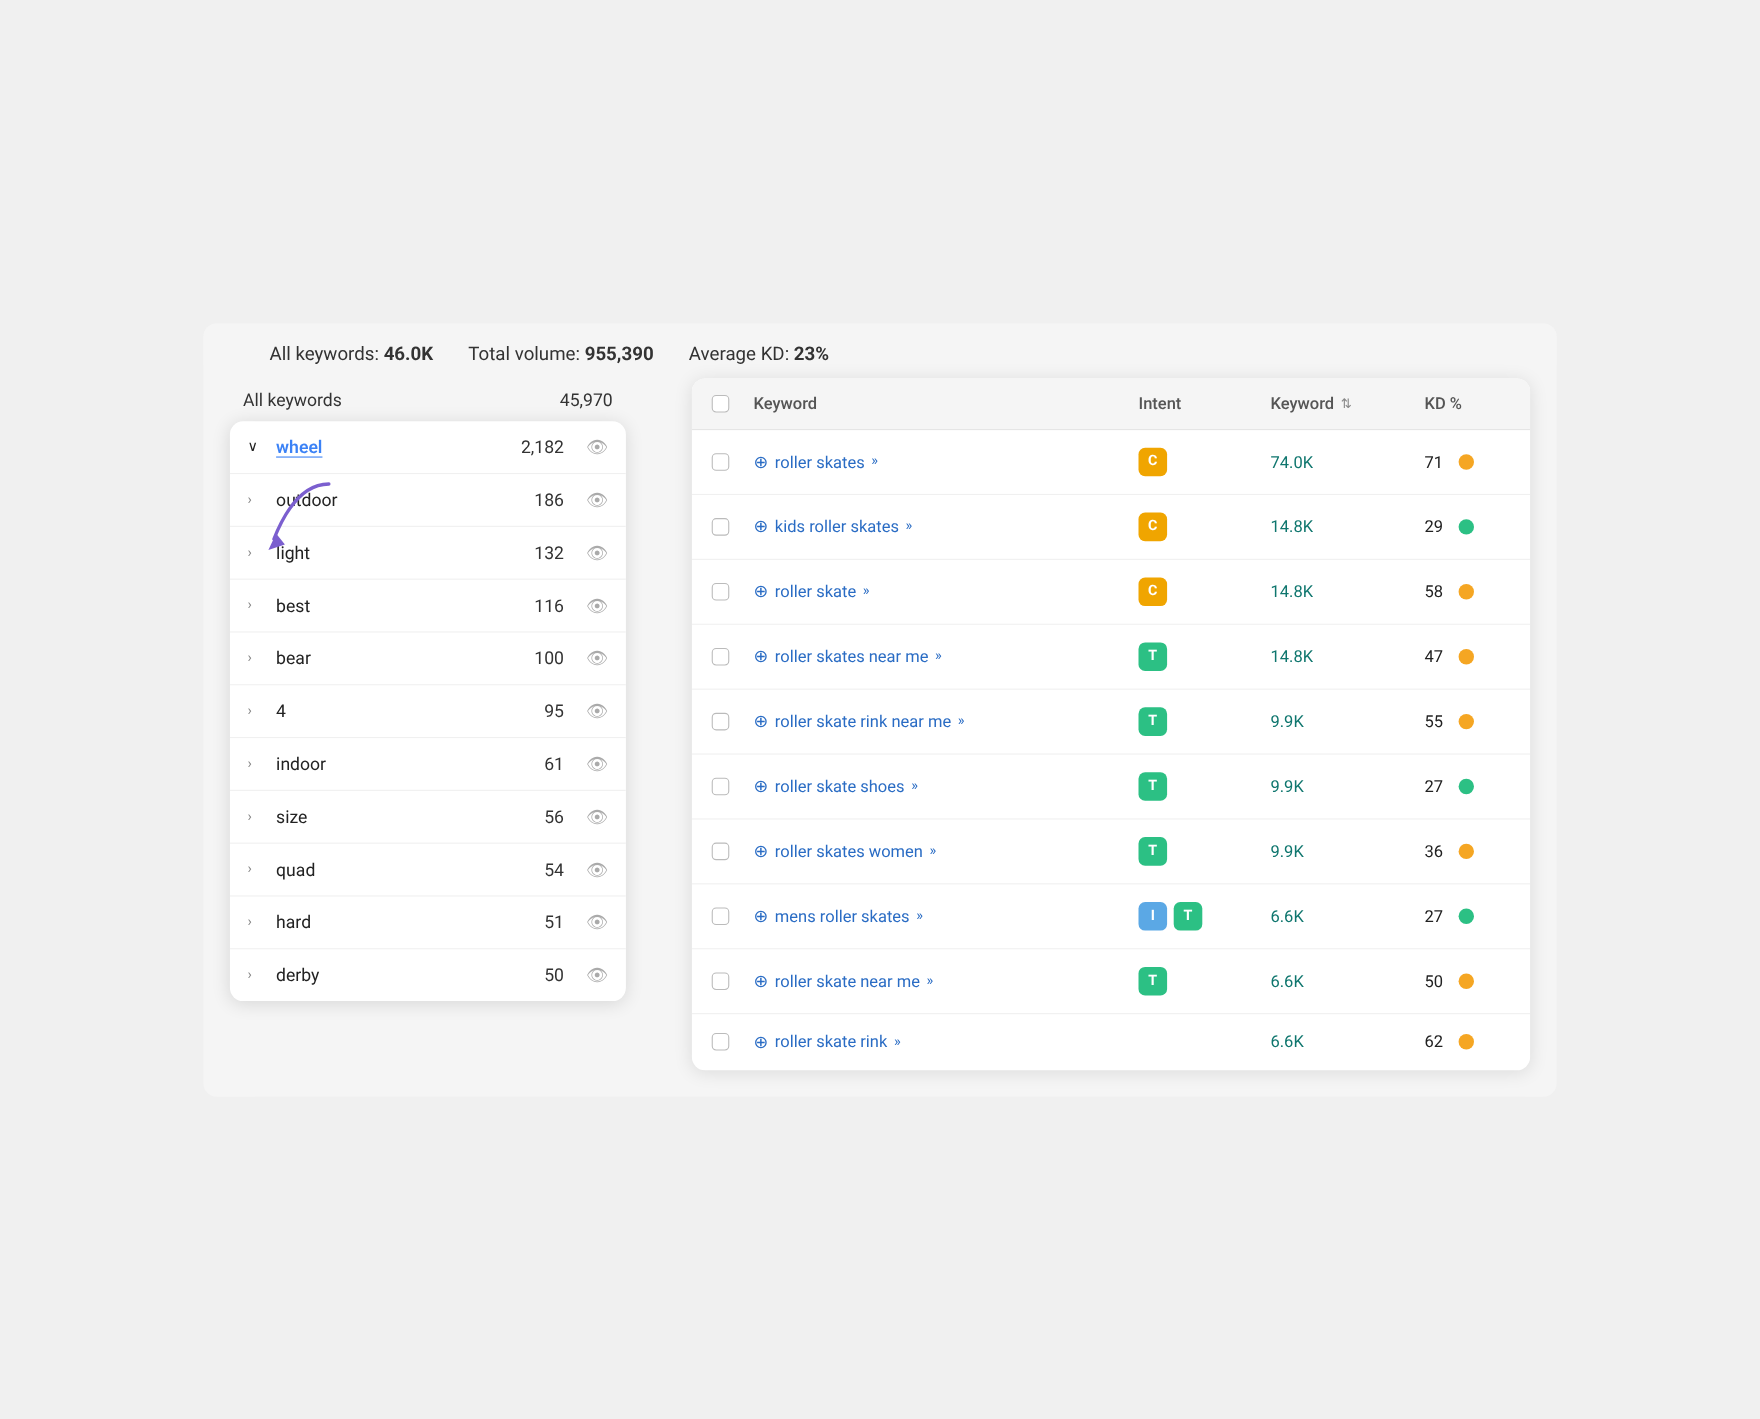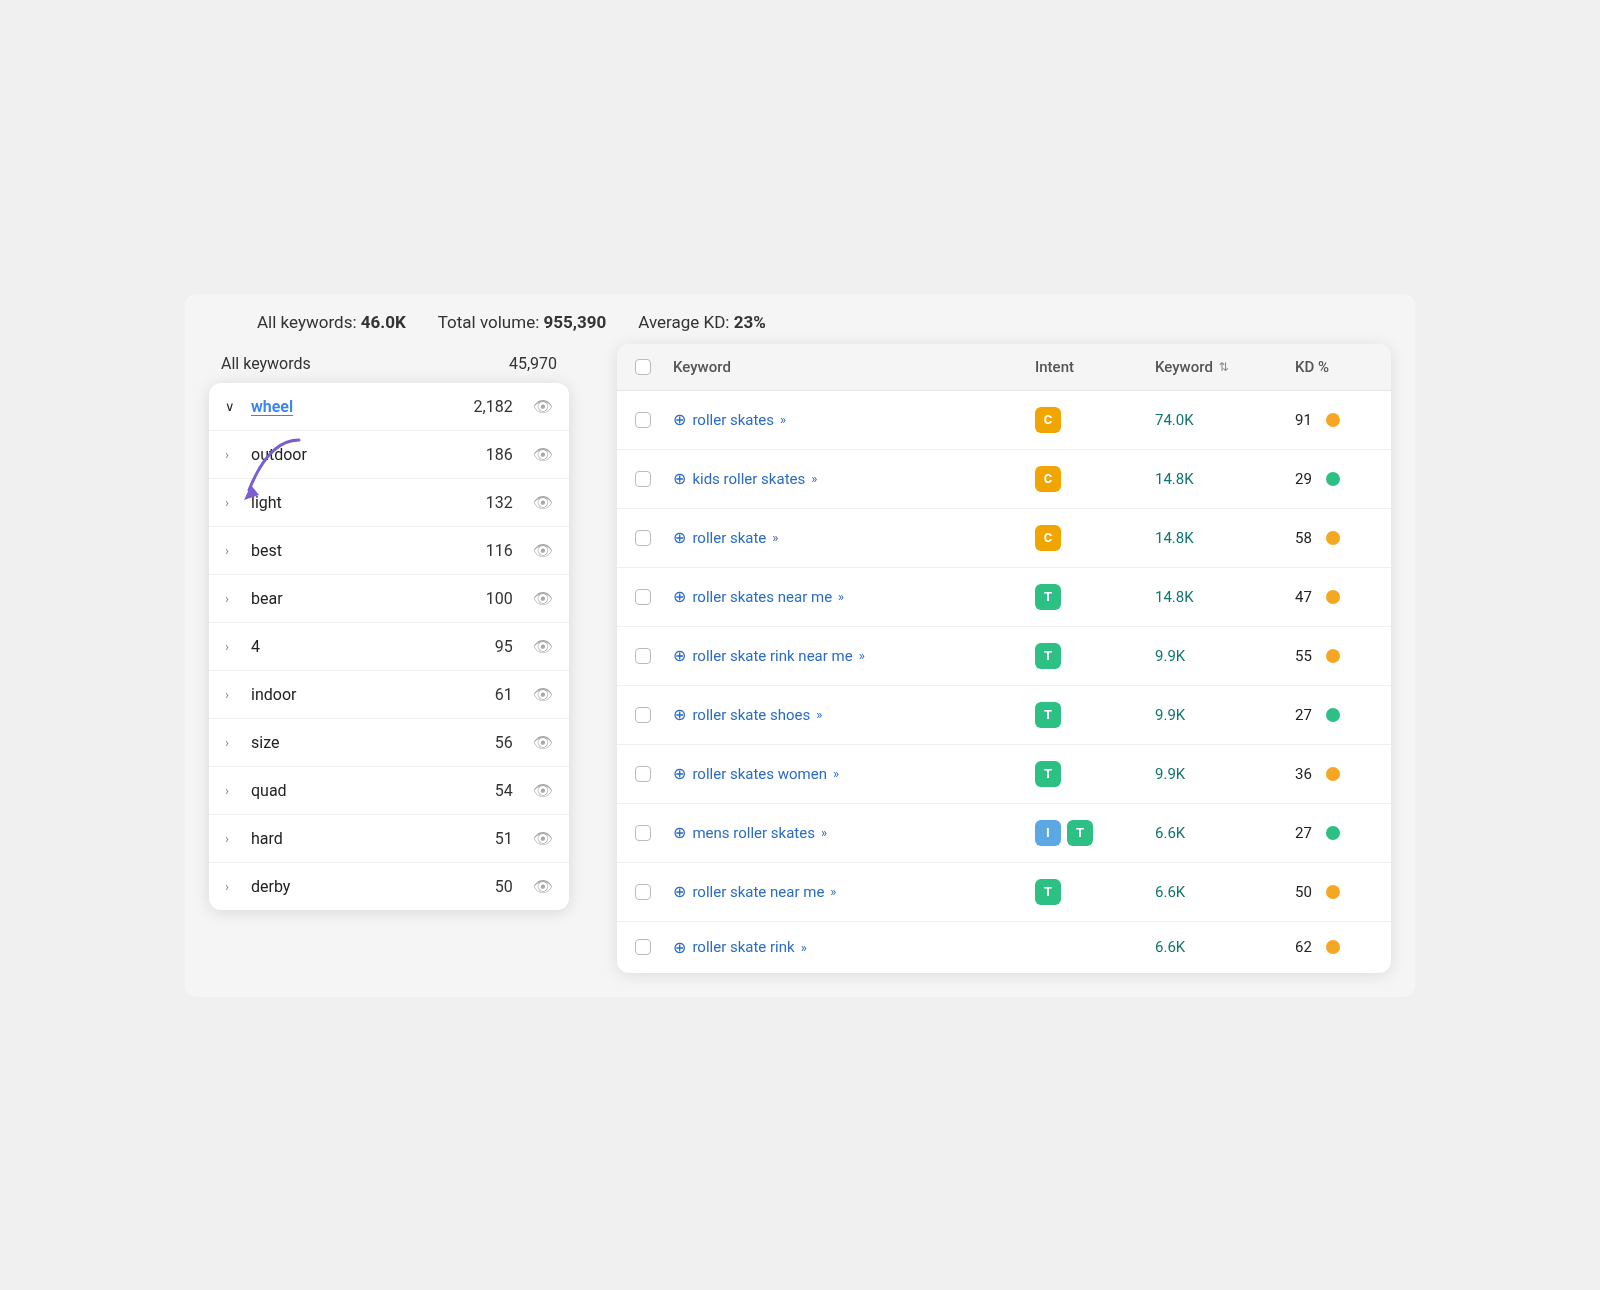--- a/index.html
+++ b/index.html
@@ -44,35 +44,35 @@
       border: none;
     }
     .tab.active {
       background: white;
       font-weight: 700;
     }
     .tab:first-child {
       border-right: 1.5px solid #999;
     }
     .stats-bar {
-      margin-left: 48px;
+      margin-left: 36px;
       font-size: 17px;
       color: #333;
       display: flex;
       gap: 32px;
       align-items: center;
     }
     .stats-bar .stat-label { font-weight: 400; }
     .stats-bar .stat-value { font-weight: 700; }
 
     
     .main {
       display: flex;
       padding: 12px 24px 24px 24px;
-      gap: 16px;
+      gap: 28px;
       position: relative;
     }
 
     
     .left-panel {
       width: 360px;
       flex-shrink: 0;
     }
     .all-keywords-row {
       display: flex;
@@ -382,21 +382,21 @@
               <div class="td">
                 <span class="keyword-link"><span class="plus-circle">⊕</span> roller skates <span class="chevron-right">»</span></span>
               </div>
               <div class="td">
                 <span class="intent-badge intent-c">C</span>
               </div>
               <div class="td">
                 <span class="volume-val">74.0K</span>
               </div>
               <div class="td">
-                <span class="kd-val">91</span>
+                <span class="kd-val">71</span>
                 <span class="kd-dot dot-orange"></span>
               </div>
             </div>
             <div class="table-row">
               <div class="td checkbox-cell">
                 <div class="cb"></div>
               </div>
               <div class="td">
                 <span class="keyword-link"><span class="plus-circle">⊕</span> kids roller skates <span class="chevron-right">»</span></span>
               </div>

